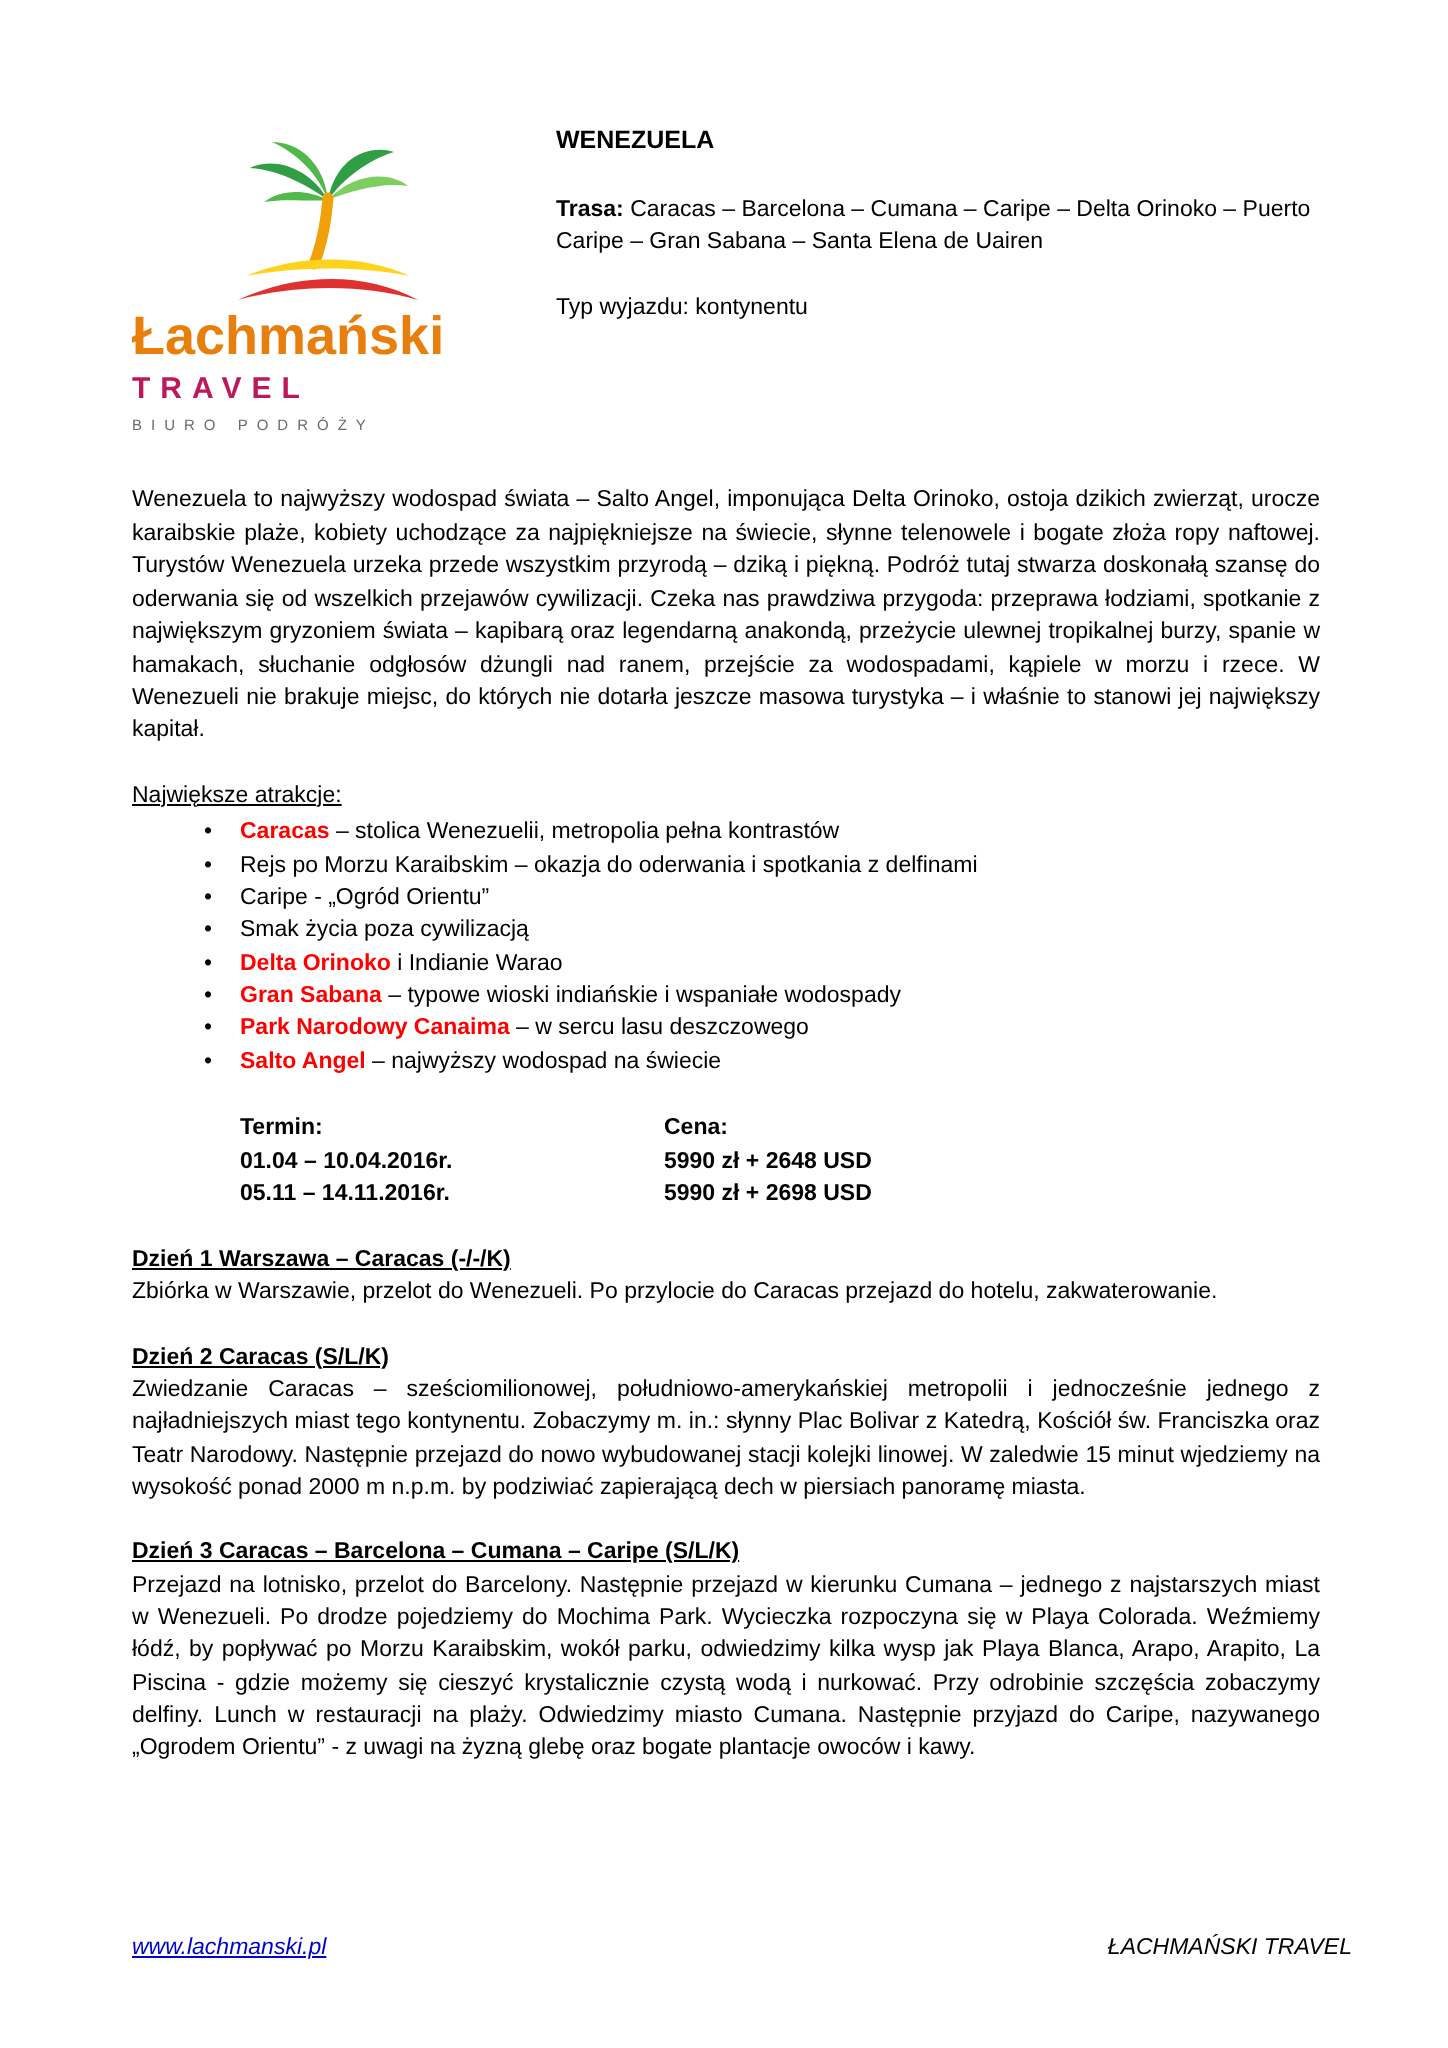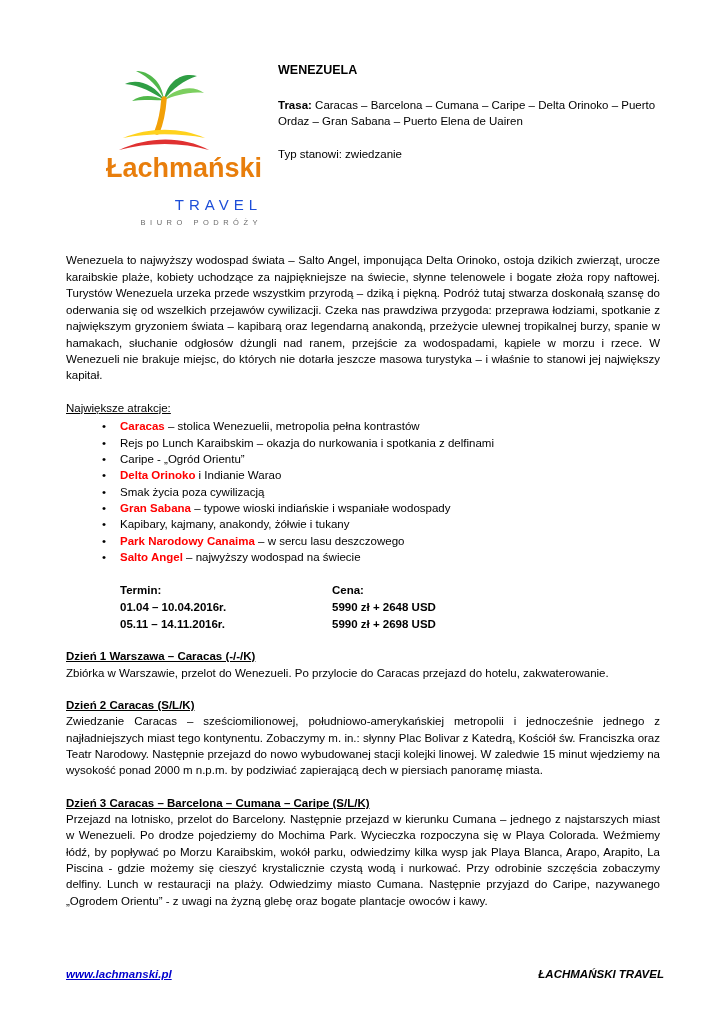--- a/index.html
+++ b/index.html
@@ -10,24 +10,24 @@
     font-size:11.5px; color:#000; overflow:hidden;
   }
   .page {
     position:relative;
     width:724px; height:1024px;
     padding:60px 64px 38px 66px;
   }
 
   
   .header { display:flex; align-items:flex-start; }
-  .logo-block { width:196px; text-align:right; padding-top:6px; flex-shrink:0; }
+  .logo-block { width:196px; text-align:left; padding-top:6px; flex-shrink:0; }
   .logo-art { display:block; margin:0 auto; }
   .logo-name { font-size:27px; font-weight:bold; color:#e87e0c; line-height:1.05; }
-  .logo-travel { font-size:15px; font-weight:normal; color:#1d4ed8; letter-spacing:5px; margin-top:14px; }
+  .logo-travel { font-size:15px; font-weight:bold; color:#be185d; letter-spacing:5px; margin-top:4px; }
   .logo-tagline { font-size:7.5px; color:#6b6b6b; letter-spacing:4.5px; margin-top:5px; }
   .header-right { flex:1; padding-left:16px; padding-top:2px; line-height:1.4; }
   .doc-title { font-weight:bold; font-size:12.5px; }
   .route { margin-top:17px; }
   .route .bold { font-weight:bold; }
   .trip-type { margin-top:17px; }
 
   
   .intro { margin-top:25px; text-align:justify; line-height:1.43; }
 
@@ -49,23 +49,23 @@
   .program-heading {
     margin-top:24px; font-weight:bold; font-size:12.5px;
     text-decoration:underline; letter-spacing:0.2px;
   }
   .day { margin-top:16px; }
   .day-title { font-weight:bold; line-height:1.42;text-decoration:underline; }
   .day-body { text-align:justify; line-height:1.42; }
 
   
   .footer {
-    position:absolute; left:66px; right:60px; bottom:44px;
+    position:absolute; left:66px; right:48px; bottom:44px;
     display:flex; justify-content:space-between; align-items:baseline;
-    font-weight:bold; font-style:italic;
+    font-weight:normal; font-style:italic;
   }
   .footer-link { color:#0000cc; text-decoration:underline; cursor:pointer; }
   .footer-brand { color:#000; }
 </style>
 </head>
 <body>
 
 <div class="page">
 
   <div class="header">
@@ -79,36 +79,35 @@
         <path d="M59 33 C 58 46, 56 56, 52 66" stroke="#f2a007" stroke-width="5.5" fill="none" stroke-linecap="round"></path>
         <path d="M18 72 C 44 61, 76 61, 100 72 C 75 67, 44 67, 18 72 Z" fill="#ffd21e"></path>
         <path d="M14 84 C 44 70, 78 70, 104 84 C 77 76, 43 76, 14 84 Z" fill="#e03131"></path>
       </svg>
       <div class="logo-name">Łachmański</div>
       <div class="logo-travel">TRAVEL</div>
       <div class="logo-tagline">BIURO PODRÓŻY</div>
     </div>
     <div class="header-right">
       <div class="doc-title">WENEZUELA</div>
-      <div class="route"><span class="bold">Trasa:</span><span> Caracas – Barcelona – Cumana – Caripe – Delta Orinoko – Puerto Ordaz – Gran Sabana – Puerto Elena de Uairen</span></div>
-      <div class="trip-type">Typ stanowi: zwiedzanie</div>
+      <div class="route"><span class="bold">Trasa:</span><span> Caracas – Barcelona – Cumana – Caripe – Delta Orinoko – Puerto Caripe – Gran Sabana – Santa Elena de Uairen</span></div>
+      <div class="trip-type">Typ wyjazdu: kontynentu</div>
     </div>
   </div>
 
   <p class="intro">Wenezuela to najwyższy wodospad świata – Salto Angel, imponująca Delta Orinoko, ostoja dzikich zwierząt, urocze karaibskie plaże, kobiety uchodzące za najpiękniejsze na świecie, słynne telenowele i bogate złoża ropy naftowej. Turystów Wenezuela urzeka przede wszystkim przyrodą – dziką i piękną. Podróż tutaj stwarza doskonałą szansę do oderwania się od wszelkich przejawów cywilizacji. Czeka nas prawdziwa przygoda: przeprawa łodziami, spotkanie z największym gryzoniem świata – kapibarą oraz legendarną anakondą, przeżycie ulewnej tropikalnej burzy, spanie w hamakach, słuchanie odgłosów dżungli nad ranem, przejście za wodospadami, kąpiele w morzu i rzece. W Wenezueli nie brakuje miejsc, do których nie dotarła jeszcze masowa turystyka – i właśnie to stanowi jej największy kapitał.</p>
 
   <div class="attractions-heading">Największe atrakcje:</div>
   <ul class="attractions">
     <li><span class="hl">Caracas</span><span> – stolica Wenezuelii, metropolia pełna kontrastów</span></li>
-    <li><span class="hl"></span><span>Rejs po Lunch Karaibskim – okazja do nurkowania i spotkania z delfinami</span></li>
+    <li><span class="hl"></span><span>Rejs po Morzu Karaibskim – okazja do oderwania i spotkania z delfinami</span></li>
     <li><span class="hl"></span><span>Caripe - „Ogród Orientu”</span></li>
+    <li><span class="hl"></span><span>Smak życia poza cywilizacją</span></li>
     <li><span class="hl">Delta Orinoko</span><span> i Indianie Warao</span></li>
-    <li><span class="hl"></span><span>Smak życia poza cywilizacją</span></li>
     <li><span class="hl">Gran Sabana</span><span> – typowe wioski indiańskie i wspaniałe wodospady</span></li>
-    <li><span class="hl"></span><span>Kapibary, kajmany, anakondy, żółwie i tukany</span></li>
     <li><span class="hl">Park Narodowy Canaima</span><span> – w sercu lasu deszczowego</span></li>
     <li><span class="hl">Salto Angel</span><span> – najwyższy wodospad na świecie</span></li>
   </ul>
 
   <div class="pricing">
     <div>Termin:</div>
     <div>Cena:</div>
     <div>01.04 – 10.04.2016r.</div>
     <div>5990 zł + 2648 USD</div>
     <div>05.11 – 14.11.2016r.</div>

